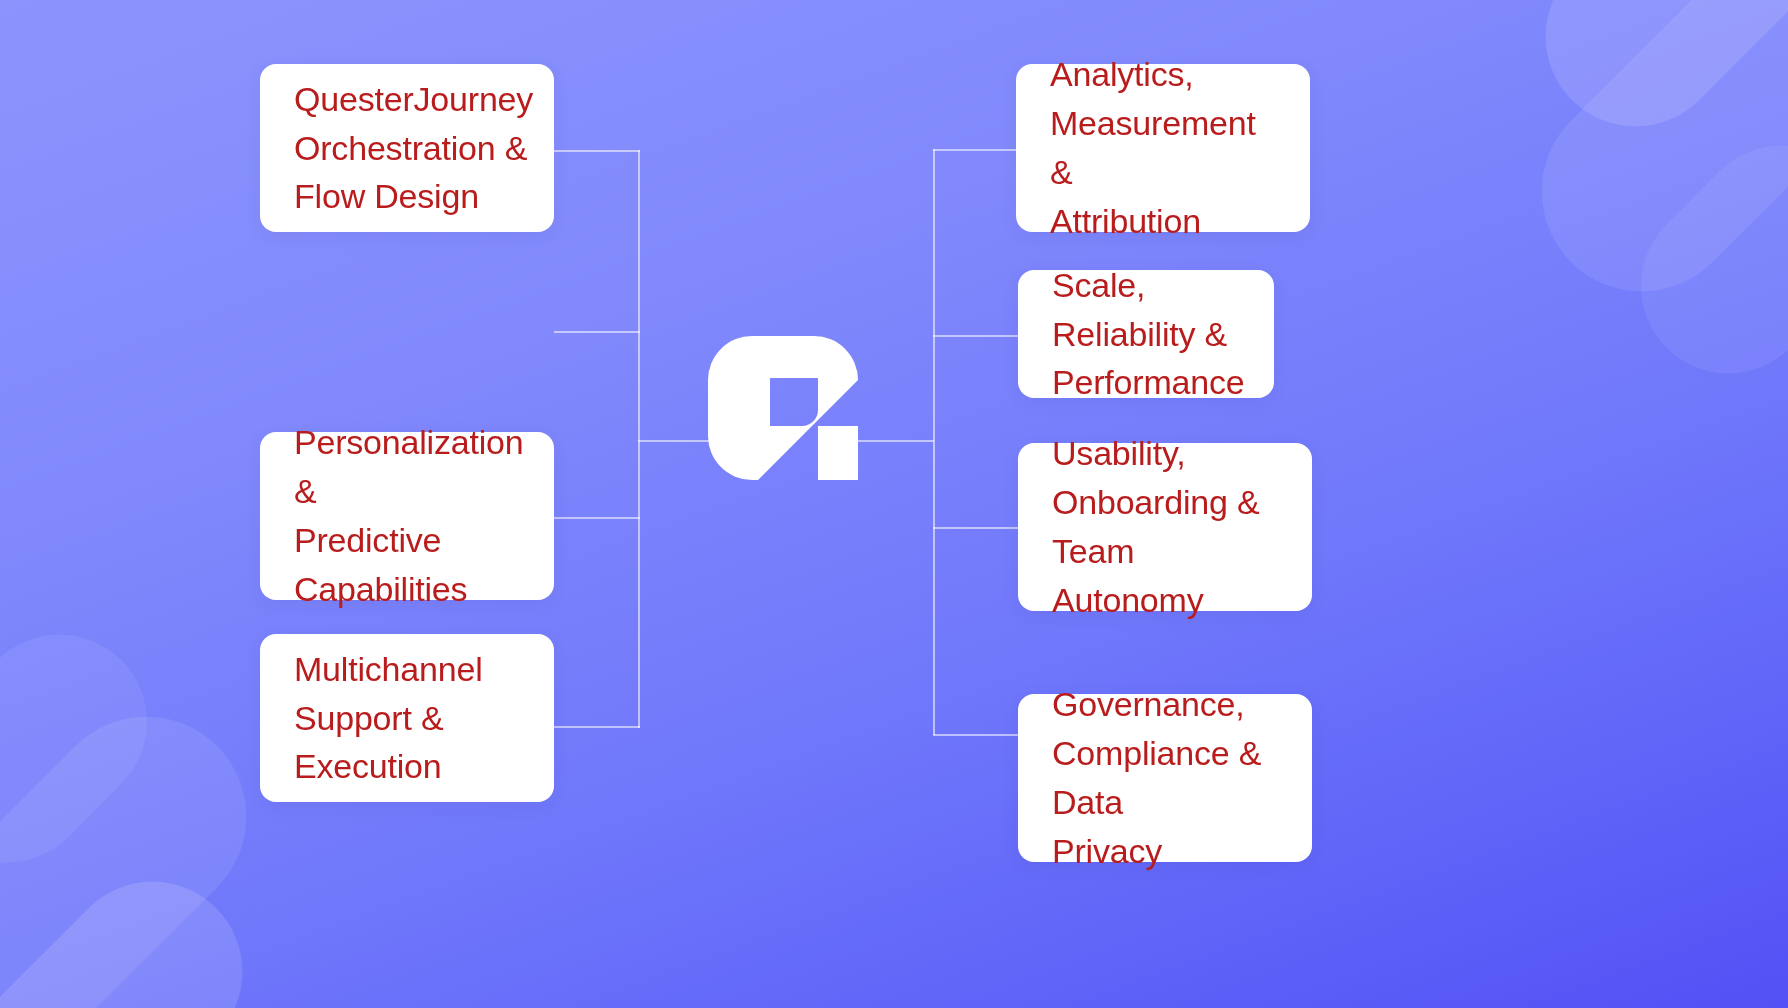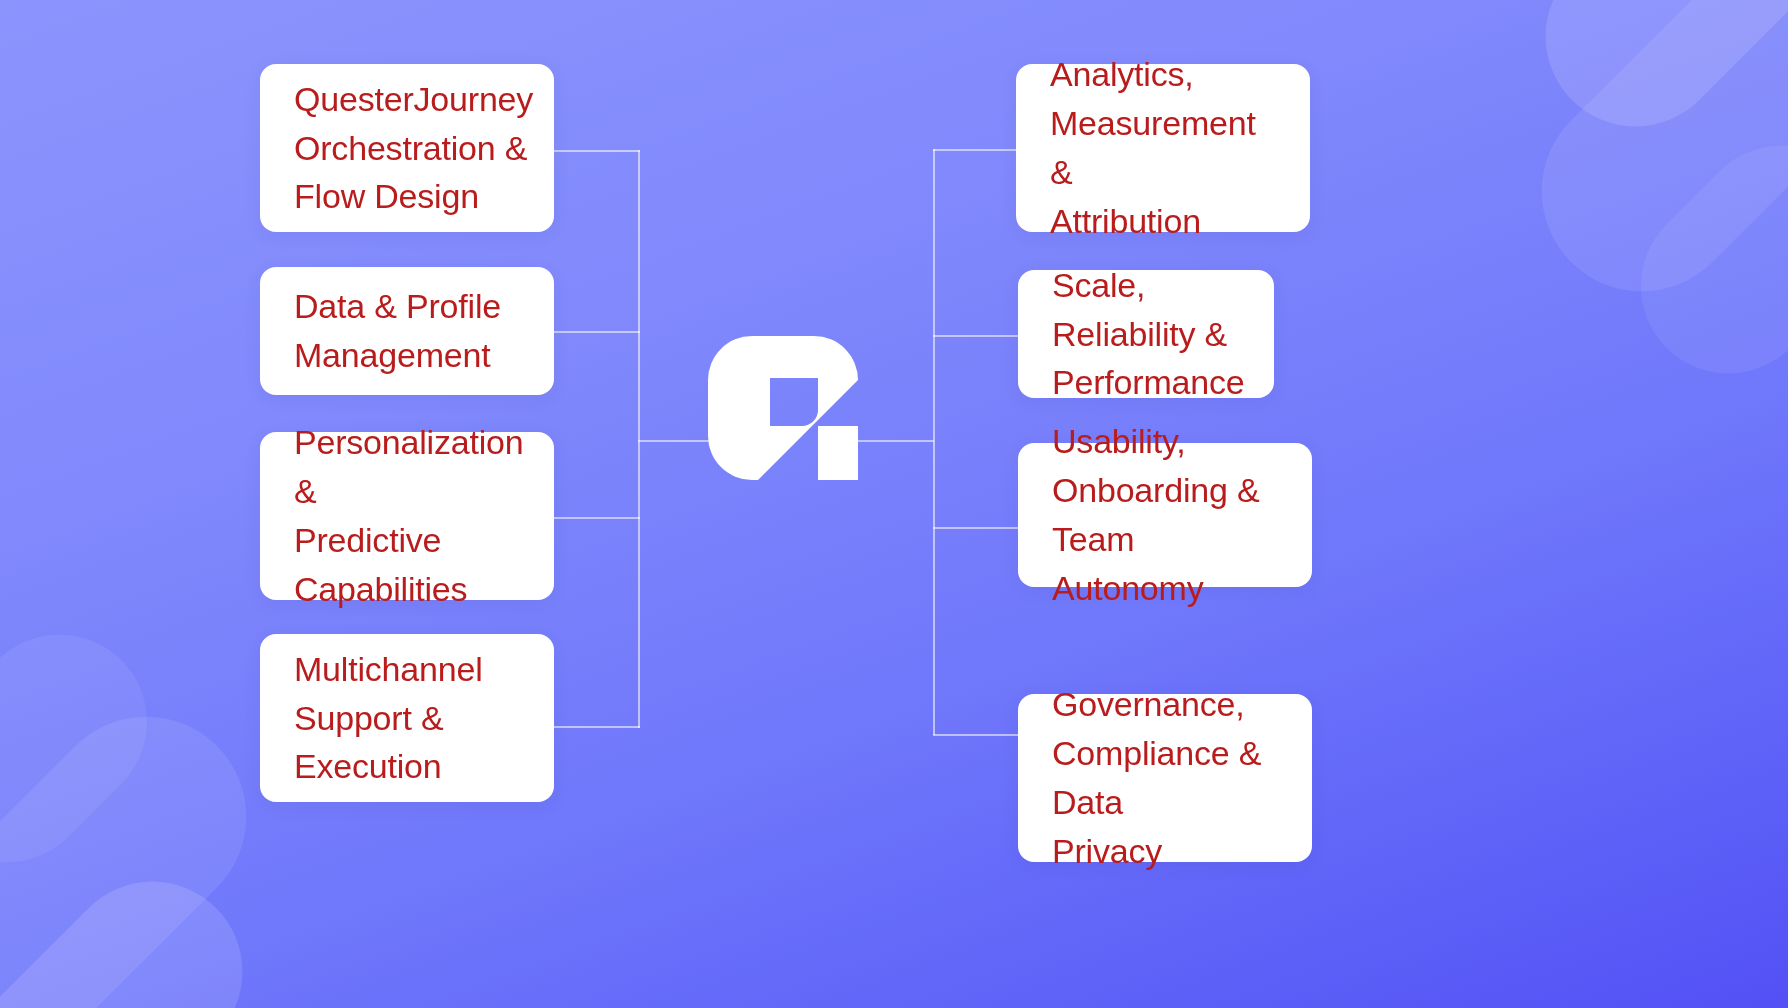--- a/index.html
+++ b/index.html
@@ -74,21 +74,21 @@
 
   
   #card-left-0  { left: 260px; top: 64px;  width: 294px; height: 168px; }
   #card-left-1  { left: 260px; top: 267px; width: 294px; height: 128px; }
   #card-left-2  { left: 260px; top: 432px; width: 294px; height: 168px; }
   #card-left-3  { left: 260px; top: 634px; width: 294px; height: 168px; }
 
   
   #card-right-0 { left: 1016px; top: 64px;  width: 294px; height: 168px; }
   #card-right-1 { left: 1018px; top: 270px; width: 256px; height: 128px; }
-  #card-right-2 { left: 1018px; top: 443px; width: 294px; height: 144px; }
+  #card-right-2 { left: 1018px; top: 443px; width: 294px; height: 168px; }
   #card-right-3 { left: 1018px; top: 646px; width: 294px; height: 168px; margin-top: 48px; }
 
   
   #logo-mark {
     position: absolute;
     left: 708px;
     top: 336px;
     width: 150px;
     height: 144px;
   }
@@ -141,24 +141,20 @@
       </defs>
       <rect x="0" y="0" width="150" height="144" fill="#ffffff" mask="url(#logo-cut)"></rect>
     </svg>
   </div>
 
   <div class="card left" id="card-left-0">
     <div class="card-text">QuesterJourney
 Orchestration &amp;
 Flow Design</div>
   </div>
-  <div class="card left" id="card-left-1">
-    <div class="card-text">Data &amp; Profile
-Management</div>
-  </div>
   <div class="card left" id="card-left-3">
     <div class="card-text">Multichannel
 Support &amp;
 Execution</div>
   </div>
   <div class="card left" id="card-left-2">
     <div class="card-text">Personalization &amp;
 Predictive
 Capabilities</div>
   </div>

